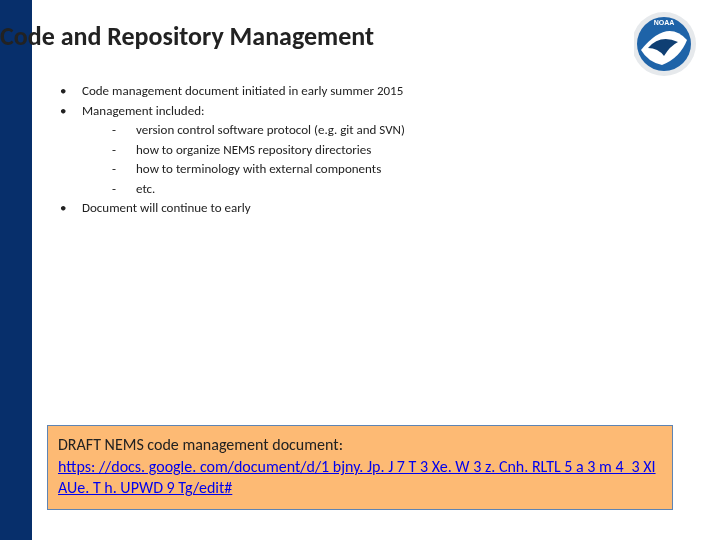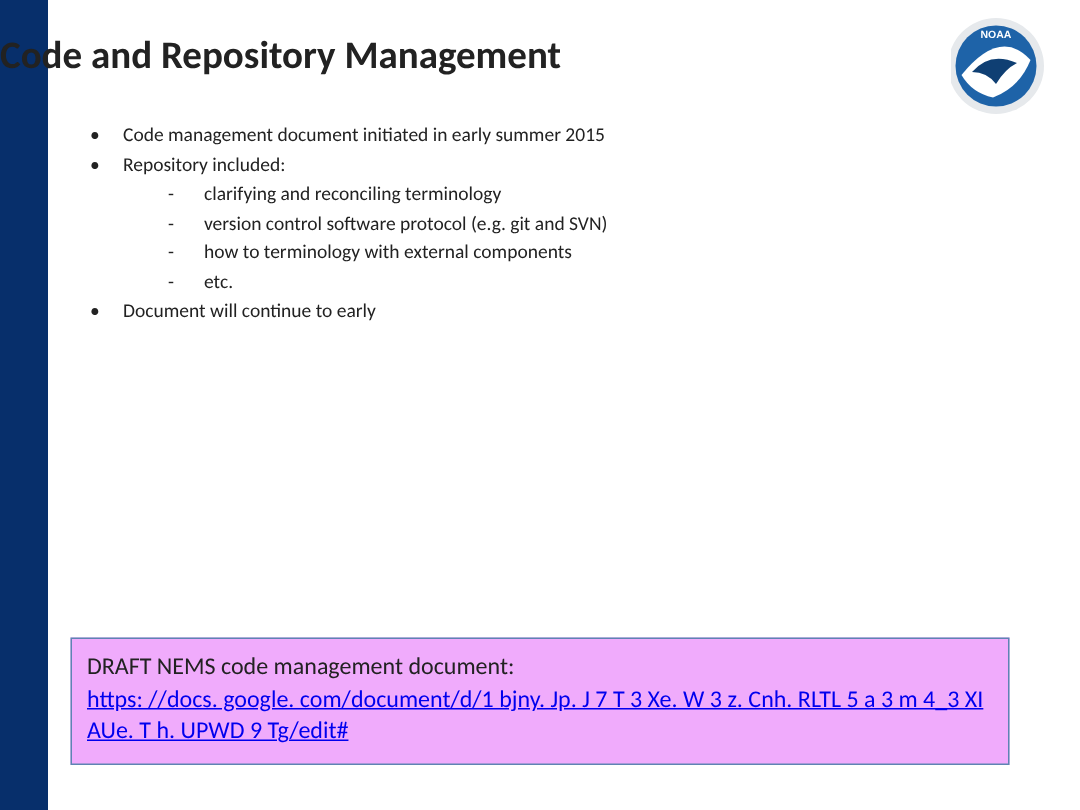--- a/index.html
+++ b/index.html
@@ -87,21 +87,21 @@
     left: 30px;
     top: 0;
     color: #222222;
   }
   .draft-box {
     position: absolute;
     left: 47px;
     bottom: 30px;
     width: 626px;
     border: 1px solid #5e84b3;
-    background: #f0abfc;
+    background: #fdba74;
     padding: 8px 10px 10px 10px;
     box-sizing: border-box;
     font-size: 16px;
     line-height: 1.35;
   }
   .draft-box a {
     color: #0000ee;
     text-decoration: underline;
     word-break: break-all;
   }
@@ -127,24 +127,24 @@
       <path d="M14 38 Q26 24 44 32 Q36 36 30 46 Q24 38 14 38 Z" fill="#0f3f73"></path>
 
       <text x="30" y="15" text-anchor="middle" font-size="7" fill="#ffffff" font-family="Arial" font-weight="bold">NOAA</text>
     </svg>
   </div>
 
   <div class="body">
     <ul class="top">
       <li><span>Code management document initiated in early summer 2015</span></li>
       <li>
-        <span>Repository included:</span>
+        <span>Management included:</span>
         <ul class="sub">
-          <li><span>clarifying and reconciling terminology</span></li>
           <li><span>version control software protocol (e.g. git and SVN)</span></li>
+          <li><span>how to organize NEMS repository directories</span></li>
           <li><span>how to terminology with external components</span></li>
           <li><span>etc.</span></li>
         </ul>
       </li>
       <li><span>Document will continue to early</span></li>
     </ul>
   </div>
 
   <div class="draft-box">
     <span>DRAFT NEMS code management document:</span><br>

